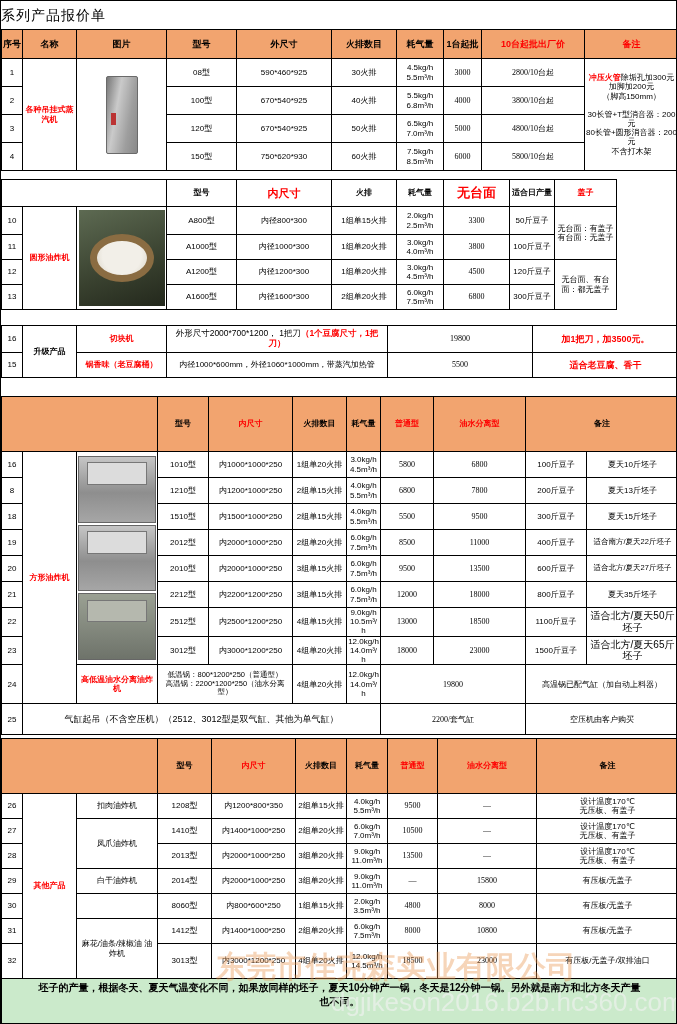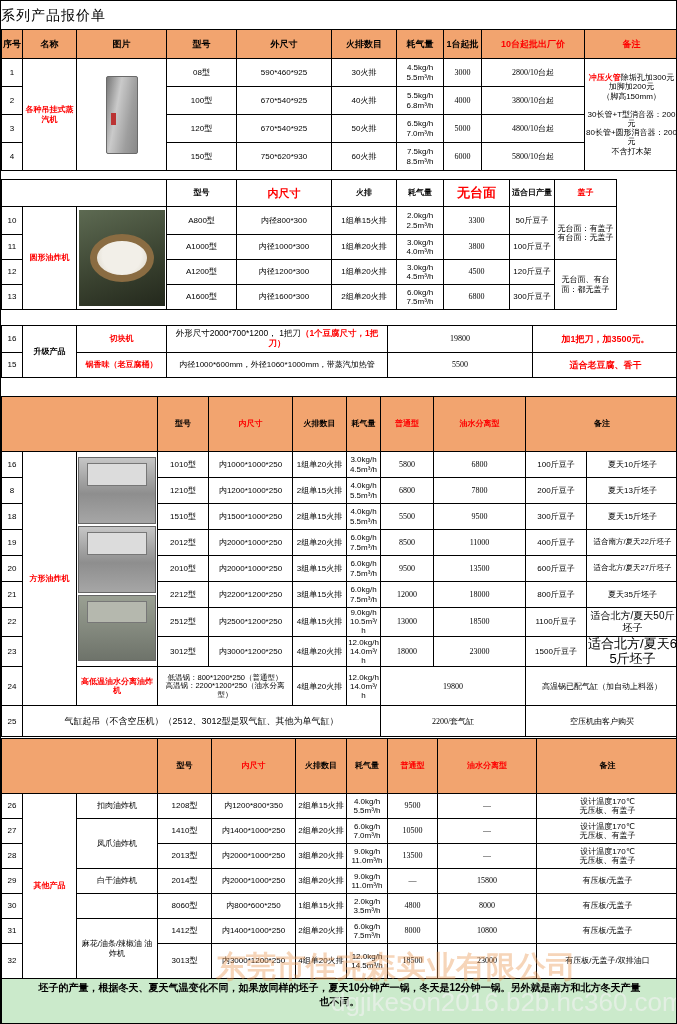--- a/index.html
+++ b/index.html
@@ -380,21 +380,21 @@
       <td>3012型</td>
       <td>内3000*1200*250</td>
       <td>4组单20火排</td>
       <td class="gas">
             <div>12.0kg/h</div>
             <div>14.0m³/h</div>
           </td>
       <td class="ser p">18000</td>
       <td class="ser p">23000</td>
       <td>1500斤豆子</td>
-      <td style="font-size:13px">适合北方/夏天65斤坯子</td>
+      <td style="font-size:10px">适合北方/夏天65斤坯子</td>
     </tr>
     <tr style="height:39px">
       <td>24</td>
       <td class="red b">高低温油水分离油炸机</td>
       <td colspan="2" class="lft" style="font-size:7.5px">
             <div>低温锅：800*1200*250（普通型）</div>
             <div>高温锅：2200*1200*250（油水分离型）</div>
           </td>
       <td>4组单20火排</td>
       <td class="gas">

